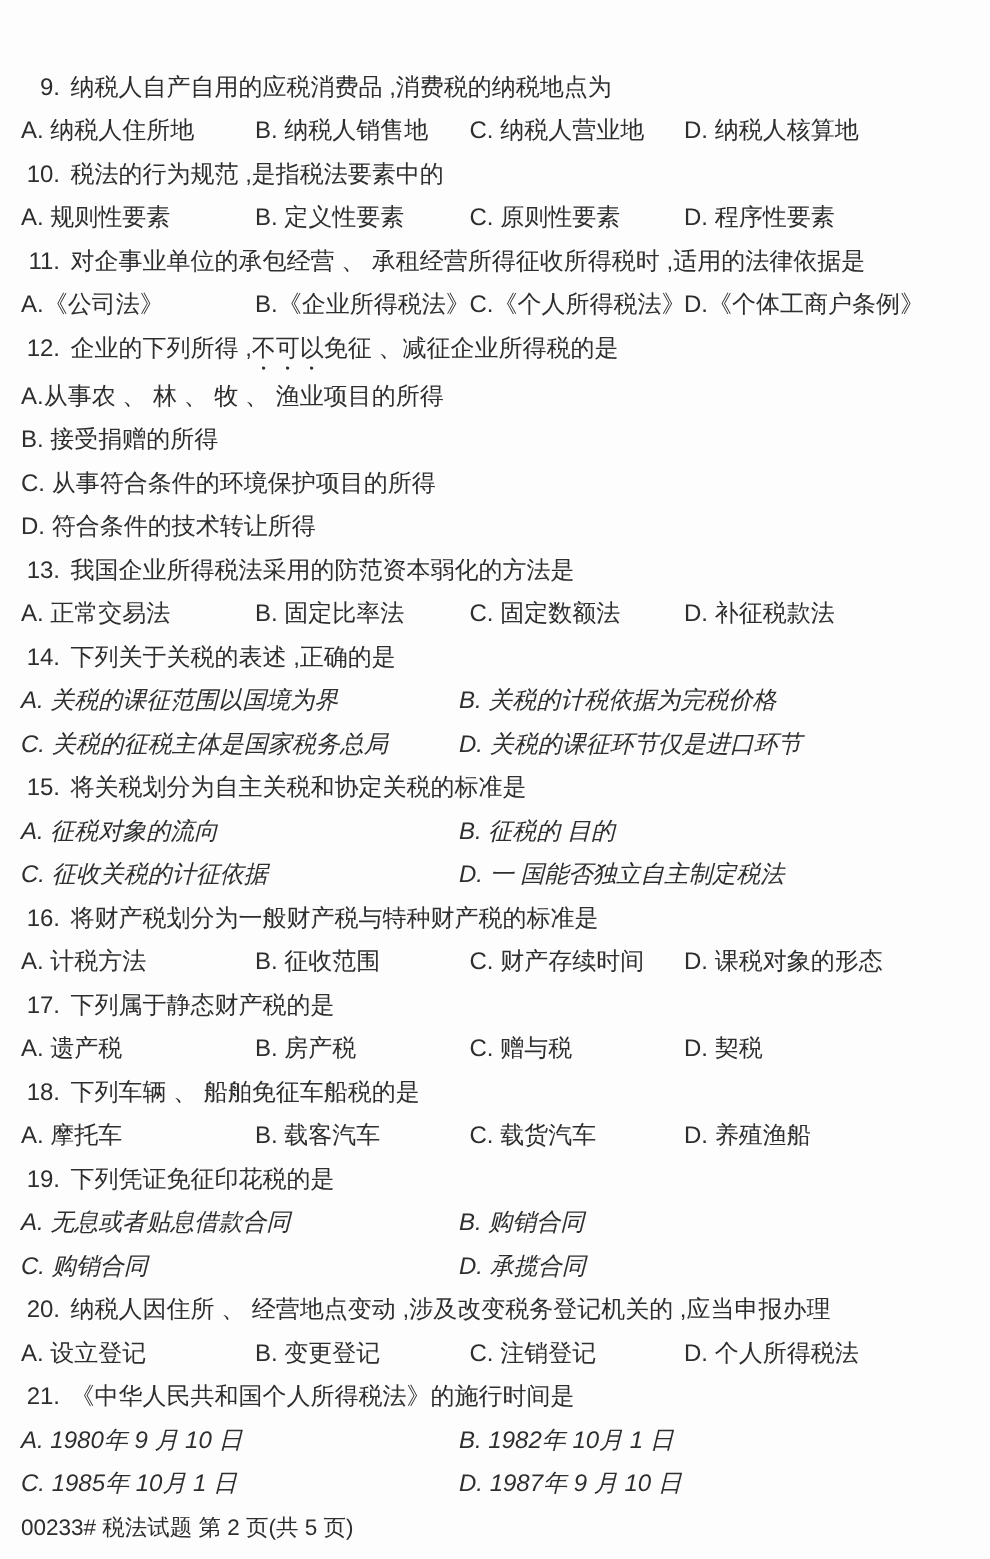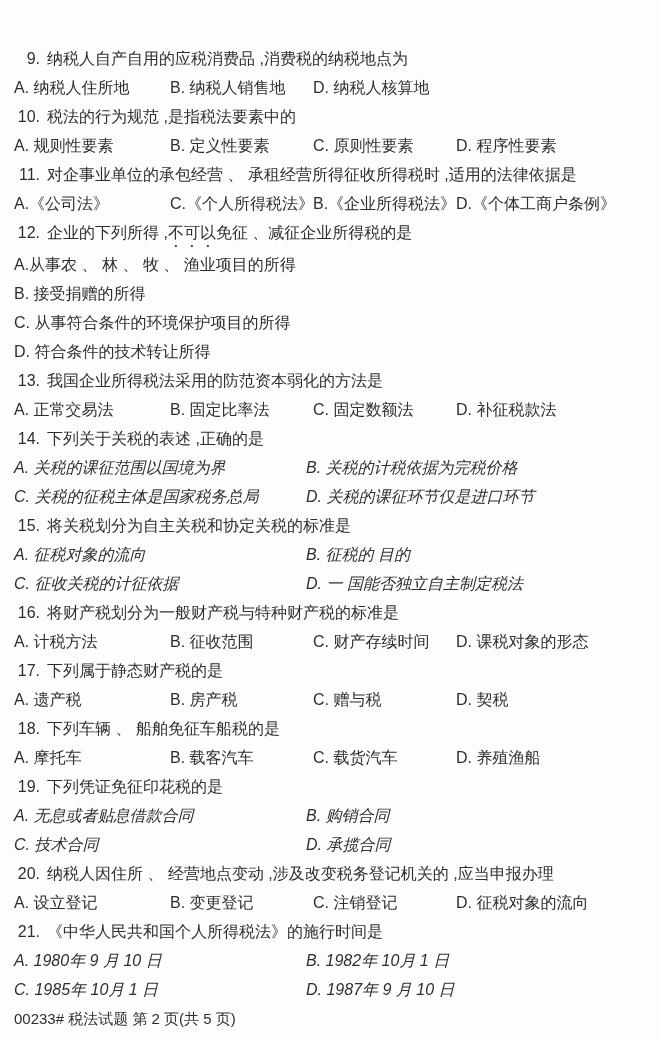--- a/index.html
+++ b/index.html
@@ -44,38 +44,39 @@
 </head>
 <body>
 
 <div id="exam-page">
   <main id="question-list">
       <div class="question">
         <div class="stem"><span class="qnum">9.</span><span>纳税人自产自用的应税消费品 ,消费税的纳税地点为</span></div>
         <div class="opts opts-4col">
           <span class="opt">A. 纳税人住所地</span>
           <span class="opt">B. 纳税人销售地</span>
+          <span class="opt">C. 纳税人营业地</span>
           <span class="opt">D. 纳税人核算地</span>
         </div>
       </div>
       <div class="question">
         <div class="stem"><span class="qnum">10.</span><span>税法的行为规范 ,是指税法要素中的</span></div>
         <div class="opts opts-4col">
           <span class="opt">A. 规则性要素</span>
           <span class="opt">B. 定义性要素</span>
           <span class="opt">C. 原则性要素</span>
           <span class="opt">D. 程序性要素</span>
         </div>
       </div>
       <div class="question">
         <div class="stem"><span class="qnum">11.</span><span>对企事业单位的承包经营 、 承租经营所得征收所得税时 ,适用的法律依据是</span></div>
         <div class="opts opts-4col">
           <span class="opt">A.《公司法》</span>
+          <span class="opt">B.《企业所得税法》</span>
           <span class="opt">C.《个人所得税法》</span>
-          <span class="opt">B.《企业所得税法》</span>
           <span class="opt">D.《个体工商户条例》</span>
         </div>
       </div>
       <div class="question">
         <div class="stem"><span class="qnum">12.</span><span>企业的下列所得 ,</span><span class="em-dots">不可以</span><span>免征 、减征企业所得税的是</span></div>
         <div class="opts opts-1col">
           <span class="opt">A.从事农 、 林 、 牧 、 渔业项目的所得</span>
           <span class="opt">B. 接受捐赠的所得</span>
           <span class="opt">C. 从事符合条件的环境保护项目的所得</span>
           <span class="opt">D. 符合条件的技术转让所得</span>
@@ -133,31 +134,31 @@
           <span class="opt">B. 载客汽车</span>
           <span class="opt">C. 载货汽车</span>
           <span class="opt">D. 养殖渔船</span>
         </div>
       </div>
       <div class="question">
         <div class="stem"><span class="qnum">19.</span><span>下列凭证免征印花税的是</span></div>
         <div class="opts opts-2col">
           <span class="opt">A. 无息或者贴息借款合同</span>
           <span class="opt">B. 购销合同</span>
-          <span class="opt">C. 技术合同</span>
+          <span class="opt">C. 购销合同</span>
           <span class="opt">D. 承揽合同</span>
         </div>
       </div>
       <div class="question">
         <div class="stem"><span class="qnum">20.</span><span>纳税人因住所 、 经营地点变动 ,涉及改变税务登记机关的 ,应当申报办理</span></div>
         <div class="opts opts-4col">
           <span class="opt">A. 设立登记</span>
           <span class="opt">B. 变更登记</span>
           <span class="opt">C. 注销登记</span>
-          <span class="opt">D. 征税对象的流向</span>
+          <span class="opt">D. 个人所得税法</span>
         </div>
       </div>
       <div class="question">
         <div class="stem"><span class="qnum">21.</span><span>《中华人民共和国个人所得税法》的施行时间是</span></div>
         <div class="opts opts-2col">
           <span class="opt">A. 1980年 9 月 10 日</span>
           <span class="opt">B. 1982年 10月 1 日</span>
           <span class="opt">C. 1985年 10月 1 日</span>
           <span class="opt">D. 1987年 9 月 10 日</span>
         </div>

